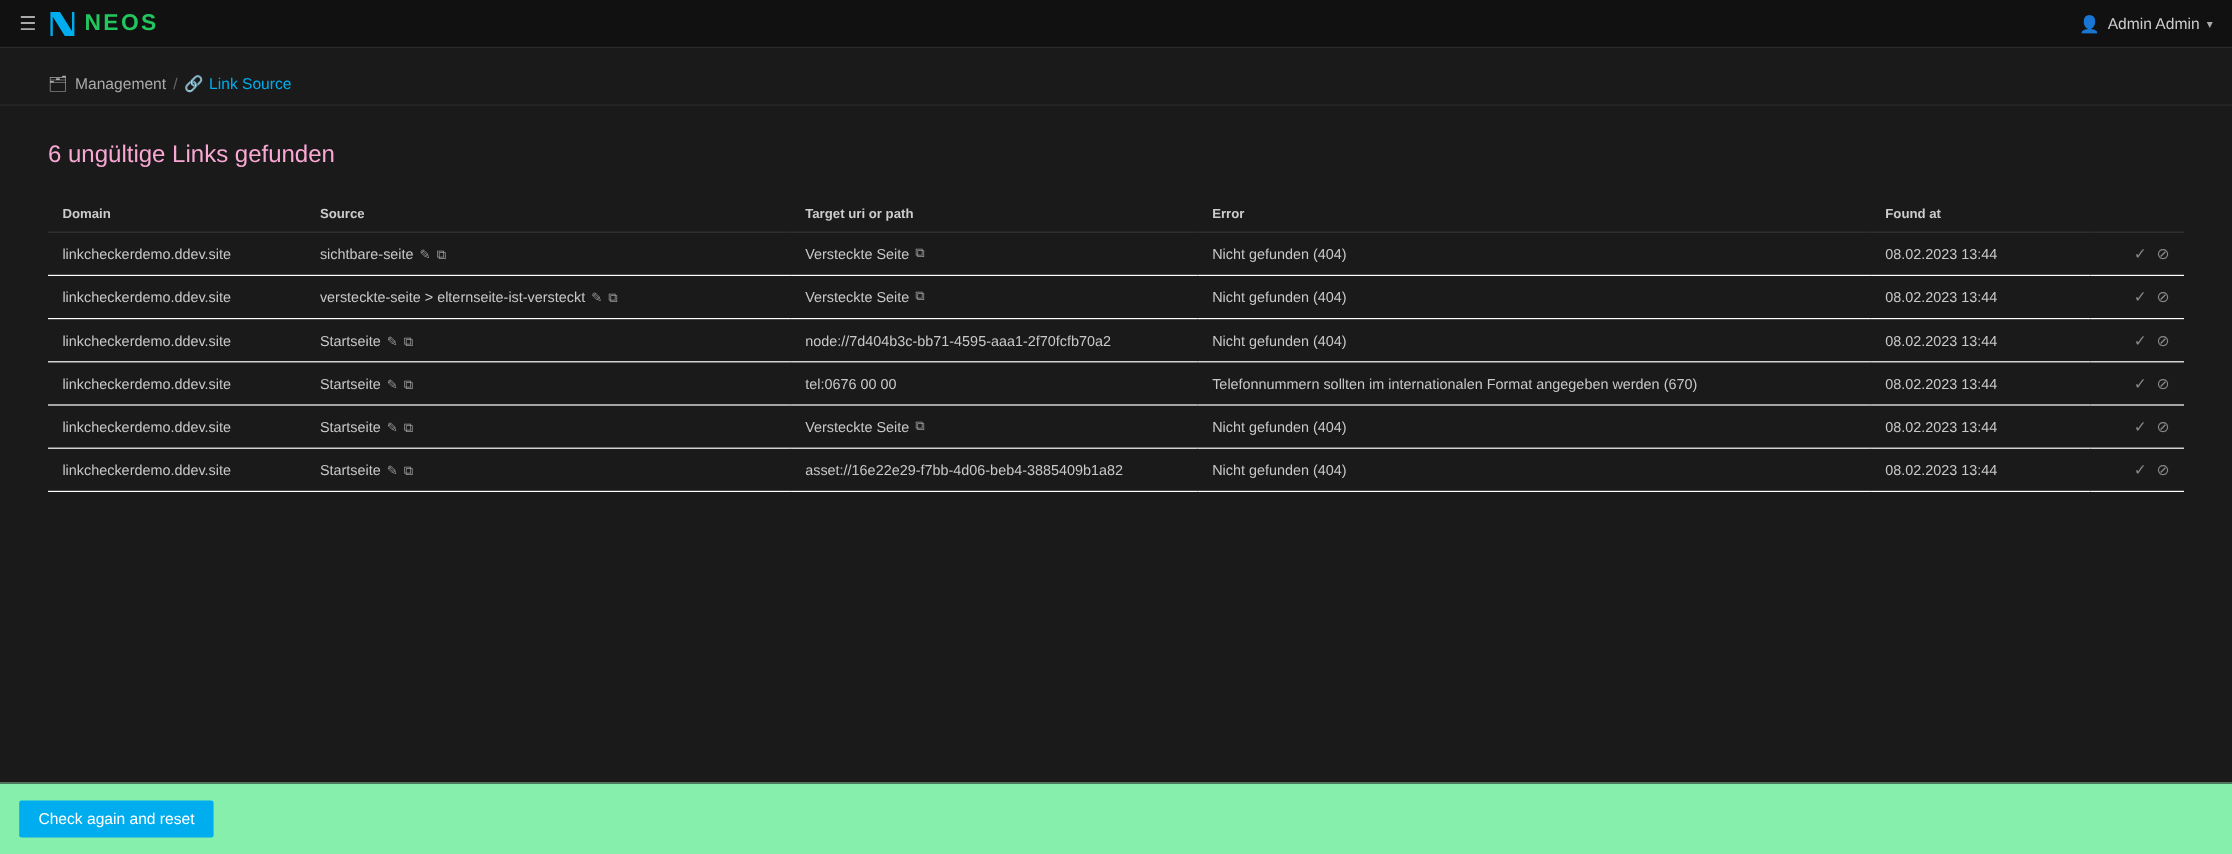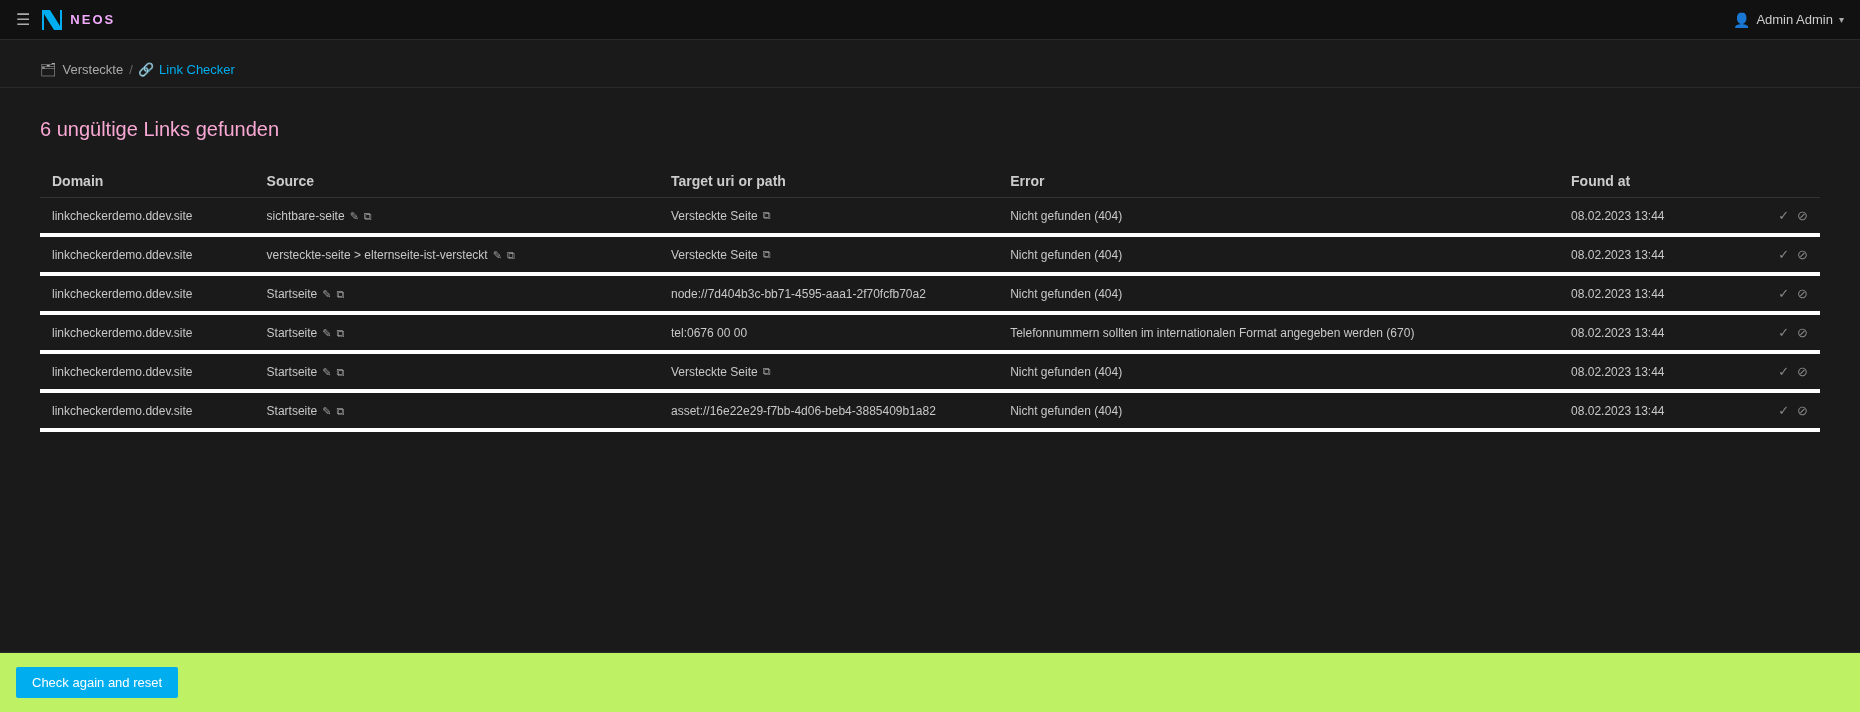--- a/index.html
+++ b/index.html
@@ -34,22 +34,22 @@
     .neos-logo {
       display: flex;
       align-items: center;
       gap: 6px;
     }
     .neos-logo-n {
       width: 24px;
       height: 24px;
     }
     .neos-logo-text {
-      color: #f0abfc;
-      font-size: 13px;
+      color: #22c55e;
+      font-size: 19px;
       font-weight: 600;
       letter-spacing: 2px;
     }
     .topbar-right {
       display: flex;
       align-items: center;
       gap: 6px;
       color: #ccc;
       cursor: pointer;
     }
@@ -102,26 +102,26 @@
     
     .link-table {
       width: 100%;
       border-collapse: collapse;
     }
     .link-table th {
       text-align: left;
       padding: 8px 12px;
       font-weight: 700;
       color: #ccc;
-      font-size: 14px;
+      font-size: 11px;
       border-bottom: 1px solid #333;
     }
     .link-table td {
       padding: 10px 12px;
-      border-bottom: 4px solid #ffffff;
+      border-bottom: 1px solid #ffffff;
       vertical-align: middle;
       color: #c8c8c8;
       font-size: 12px;
     }
     .col-domain { width: 160px; }
     .col-source { width: 310px; margin-top: 38px; }
     .col-target { width: 260px; }
     .col-error { width: 430px; }
     .col-found { width: 140px; }
     .col-actions { width: 60px; text-align: right; }
@@ -166,21 +166,21 @@
       font-size: 13px;
       cursor: pointer;
     }
 
     
     .footer {
       position: fixed;
       bottom: 0;
       left: 0;
       right: 0;
-      background: #bef264;
+      background: #86efac;
       border-top: 1px solid #2a2a2a;
       padding: 14px 16px;
     }
     .btn-check-reset {
       background: #00adee;
       color: #fff;
       border: none;
       padding: 8px 16px;
       font-size: 13px;
       cursor: pointer;
@@ -202,25 +202,25 @@
   </div>
   <div class="topbar-right">
     <span class="user-icon">👤</span>
     <span class="username">Admin Admin</span>
     <span class="chevron">▾</span>
   </div>
 </div>
 
 <div class="breadcrumb-bar">
   <span class="breadcrumb-icon">🗂</span>
-  <span>Versteckte</span>
+  <span>Management</span>
   <span class="breadcrumb-sep">/</span>
   <span class="breadcrumb-link">
     <span>🔗</span>
-    <span>Link Checker</span>
+    <span>Link Source</span>
   </span>
 </div>
 
 <div class="content">
   <h1 class="page-title">6 ungültige Links gefunden</h1>
 
   <table class="link-table">
     <thead>
       <tr>
         <th class="col-domain">Domain</th>

